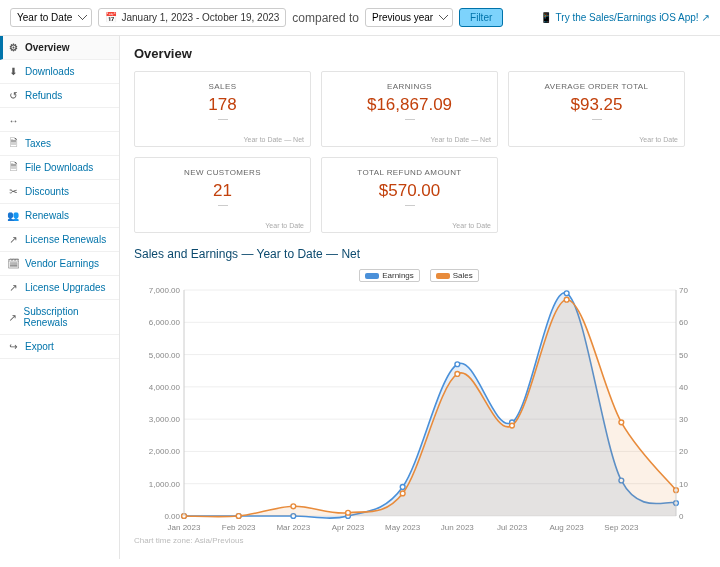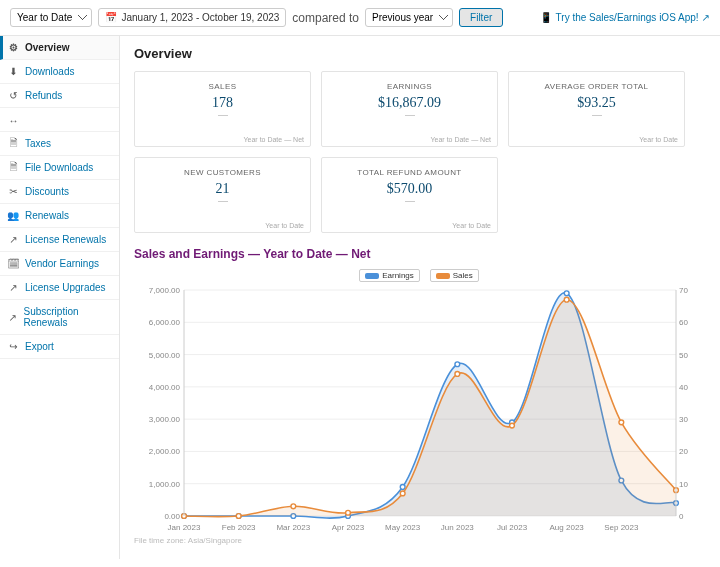--- a/index.html
+++ b/index.html
@@ -3,37 +3,37 @@
 <meta charset="utf-8">
 <style>
 * { box-sizing: border-box; margin: 0; padding: 0; }
 body { font-family: -apple-system, BlinkMacSystemFont, "Segoe UI", Helvetica, Arial, sans-serif; font-size: 11px; color: #333; background: #fff; width: 720px; }
 .top-bar { display: flex; align-items: center; gap: 6px; padding: 8px 10px; border-bottom: 1px solid #e5e5e5; }
 .select, .date-display { border: 1px solid #ccc; border-radius: 3px; padding: 3px 6px; font-size: 10px; background: #fff; }
 .select { appearance: none; -webkit-appearance: none; padding-right: 18px; position: relative; background-image: linear-gradient(45deg, transparent 46%, #555 46%, #555 54%, transparent 54%), linear-gradient(-45deg, transparent 46%, #555 46%, #555 54%, transparent 54%); background-position: right 8px center, right 4px center; background-size: 5px 5px, 5px 5px; background-repeat: no-repeat; }
 select.select { cursor: pointer; }
 .date-display { display: inline-flex; align-items: center; gap: 4px; cursor: pointer; }
 .compared { font-size: 12px; color: #555; }
-.filter-btn { border: 1px solid #0073aa; color: #0073aa; background: #e5e5e5; border-radius: 3px; padding: 3px 10px; font-size: 10px; cursor: pointer; }
+.filter-btn { border: 1px solid #0073aa; color: #0073aa; background: #7dd3fc; border-radius: 3px; padding: 3px 10px; font-size: 10px; cursor: pointer; }
 .spacer { flex: 1; }
 .app-link { color: #0073aa; font-size: 10px; text-decoration: none; display: inline-flex; align-items: center; gap: 3px; }
 .main { display: flex; }
 .sidebar { width: 120px; border-right: 1px solid #e5e5e5; background: #fff; }
 .sidebar-item { display: flex; align-items: center; gap: 6px; padding: 6px 8px; font-size: 10px; color: #0073aa; cursor: pointer; border-bottom: 1px solid #f0f0f0; }
 .sidebar-item.active { color: #222; font-weight: 600; border-left: 3px solid #0073aa; padding-left: 5px; background: #fafafa; }
 .sidebar-item .icon { width: 11px; height: 11px; display: inline-flex; align-items: center; justify-content: center; color: #555; font-size: 10px; }
 .content { flex: 1; padding: 10px 14px 20px; }
 .page-title { font-size: 13px; font-weight: 700; color: #222; margin-bottom: 10px; }
 .metrics { display: flex; flex-wrap: wrap; gap: 10px; margin-bottom: 14px; }
 .metric-card { border: 1px solid #e3e3e3; border-radius: 2px; width: 177px; height: 76px; padding: 10px 8px 2px; position: relative; display: flex; flex-direction: column; align-items: center; }
 .metric-label { font-size: 8px; letter-spacing: .4px; color: #666; margin-bottom: 4px; }
-.metric-value { font-size: 14px; font-weight: 400; color: #0c4a6e; font-family: Liberation Serif, serif; }
+.metric-value { font-size: 17px; font-weight: 400; color: #c2410c; }
 .metric-dash { width: 10px; height: 1px; background: #ccc; margin-top: 4px; }
 .metric-caption { position: absolute; right: 6px; bottom: 3px; font-size: 7px; color: #aaa; }
-.chart-title { font-size: 12px; font-weight: 700; color: #701a75; margin: 6px 0 8px; }
+.chart-title { font-size: 12px; font-weight: 400; color: #0c4a6e; margin: 6px 0 8px; }
 .chart-wrap { position: relative; width: 570px; height: 270px; }
 .chart-legend { display: flex; justify-content: center; gap: 10px; font-size: 8px; margin-bottom: 2px; }
 .legend-item { display: inline-flex; align-items: center; gap: 3px; border: 1px solid #ccc; border-radius: 2px; padding: 1px 5px; }
 .swatch { width: 14px; height: 6px; border-radius: 2px; }
 .axis-note { font-size: 8px; color: #bbb; margin-top: 2px; }
 svg.chart { display: block; }
 .xlabel { font-size: 8px; fill: #888; text-anchor: middle; }
 .ylabel { font-size: 8px; fill: #888; text-anchor: end; }
 .y2label { font-size: 8px; fill: #888; text-anchor: start; }
 .gridline { stroke: #eee; stroke-width: 1; }
@@ -212,16 +212,16 @@
           <circle cx="214" cy="228.77142857142857" r="2.4" fill="#fff" stroke="#e88b3b" stroke-width="1.4"></circle>
           <circle cx="268.66666666666663" cy="209.4" r="2.4" fill="#fff" stroke="#e88b3b" stroke-width="1.4"></circle>
           <circle cx="323.3333333333333" cy="89.94285714285715" r="2.4" fill="#fff" stroke="#e88b3b" stroke-width="1.4"></circle>
           <circle cx="378" cy="141.6" r="2.4" fill="#fff" stroke="#e88b3b" stroke-width="1.4"></circle>
           <circle cx="432.66666666666663" cy="15.685714285714283" r="2.4" fill="#fff" stroke="#e88b3b" stroke-width="1.4"></circle>
           <circle cx="487.3333333333333" cy="138.37142857142857" r="2.4" fill="#fff" stroke="#e88b3b" stroke-width="1.4"></circle>
           <circle cx="542" cy="206.17142857142858" r="2.4" fill="#fff" stroke="#e88b3b" stroke-width="1.4"></circle>
           <line x1="50" x2="50" y1="6" y2="232" stroke="#ccc"></line>
           <line x1="542" x2="542" y1="6" y2="232" stroke="#ccc"></line>
         </svg>
-      <div class="axis-note">File time zone: Asia/Singapore</div>
+      <div class="axis-note">Chart time zone: Asia/Previous</div>
     </div>
   </div>
 </div>
 
 </body></html>

